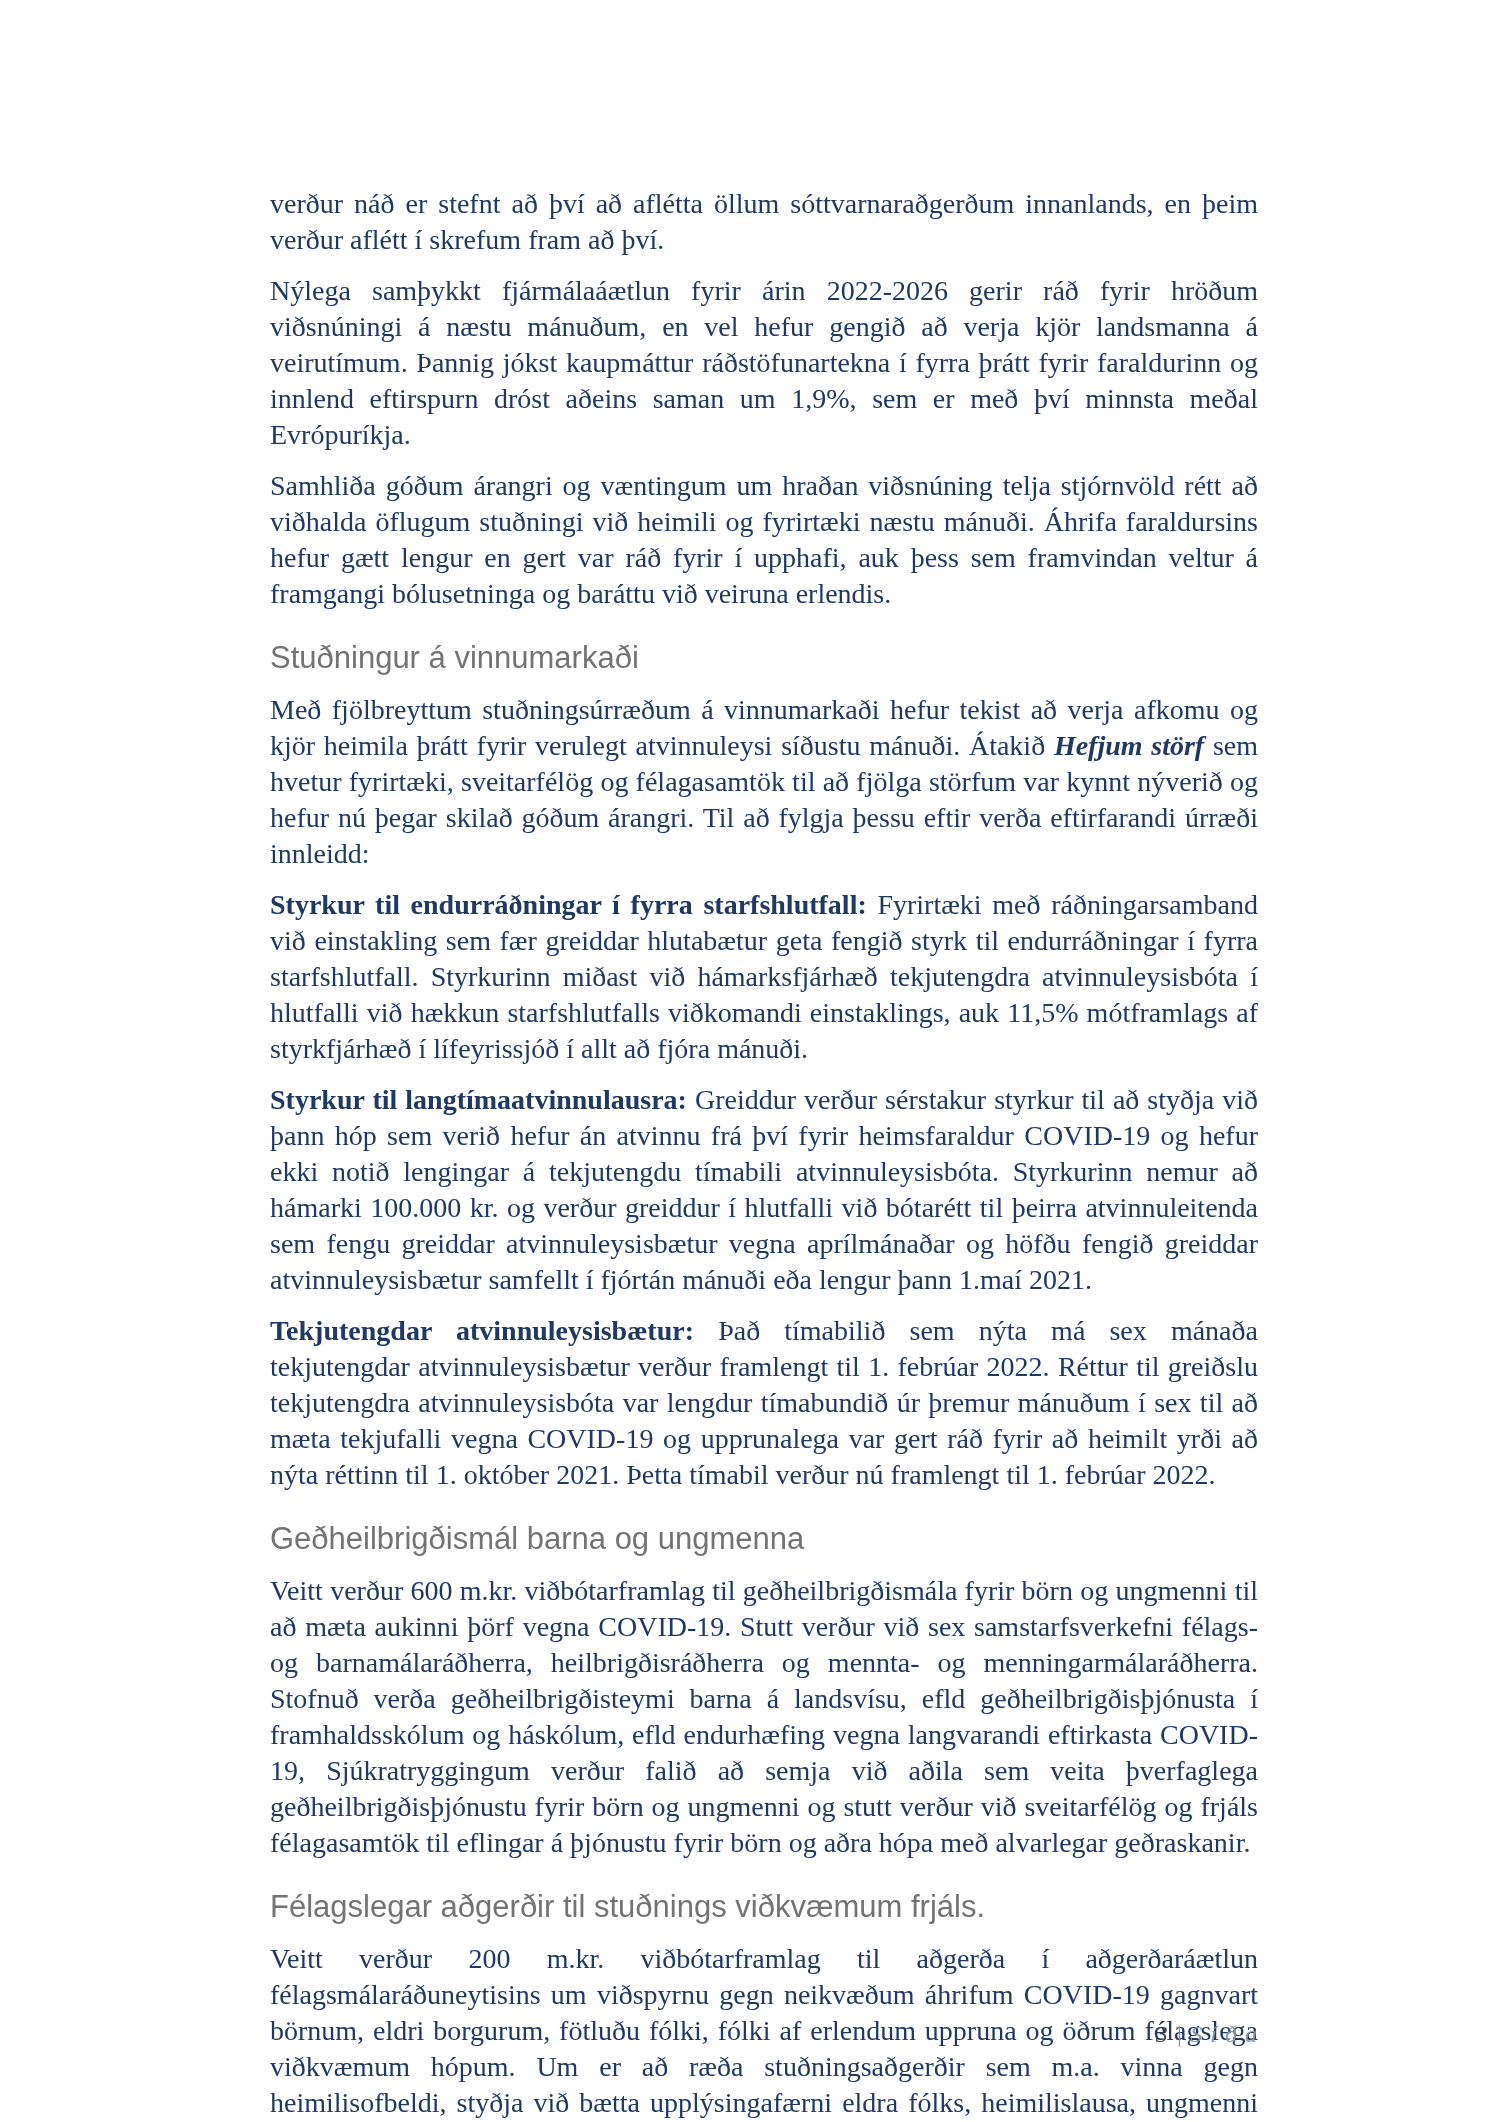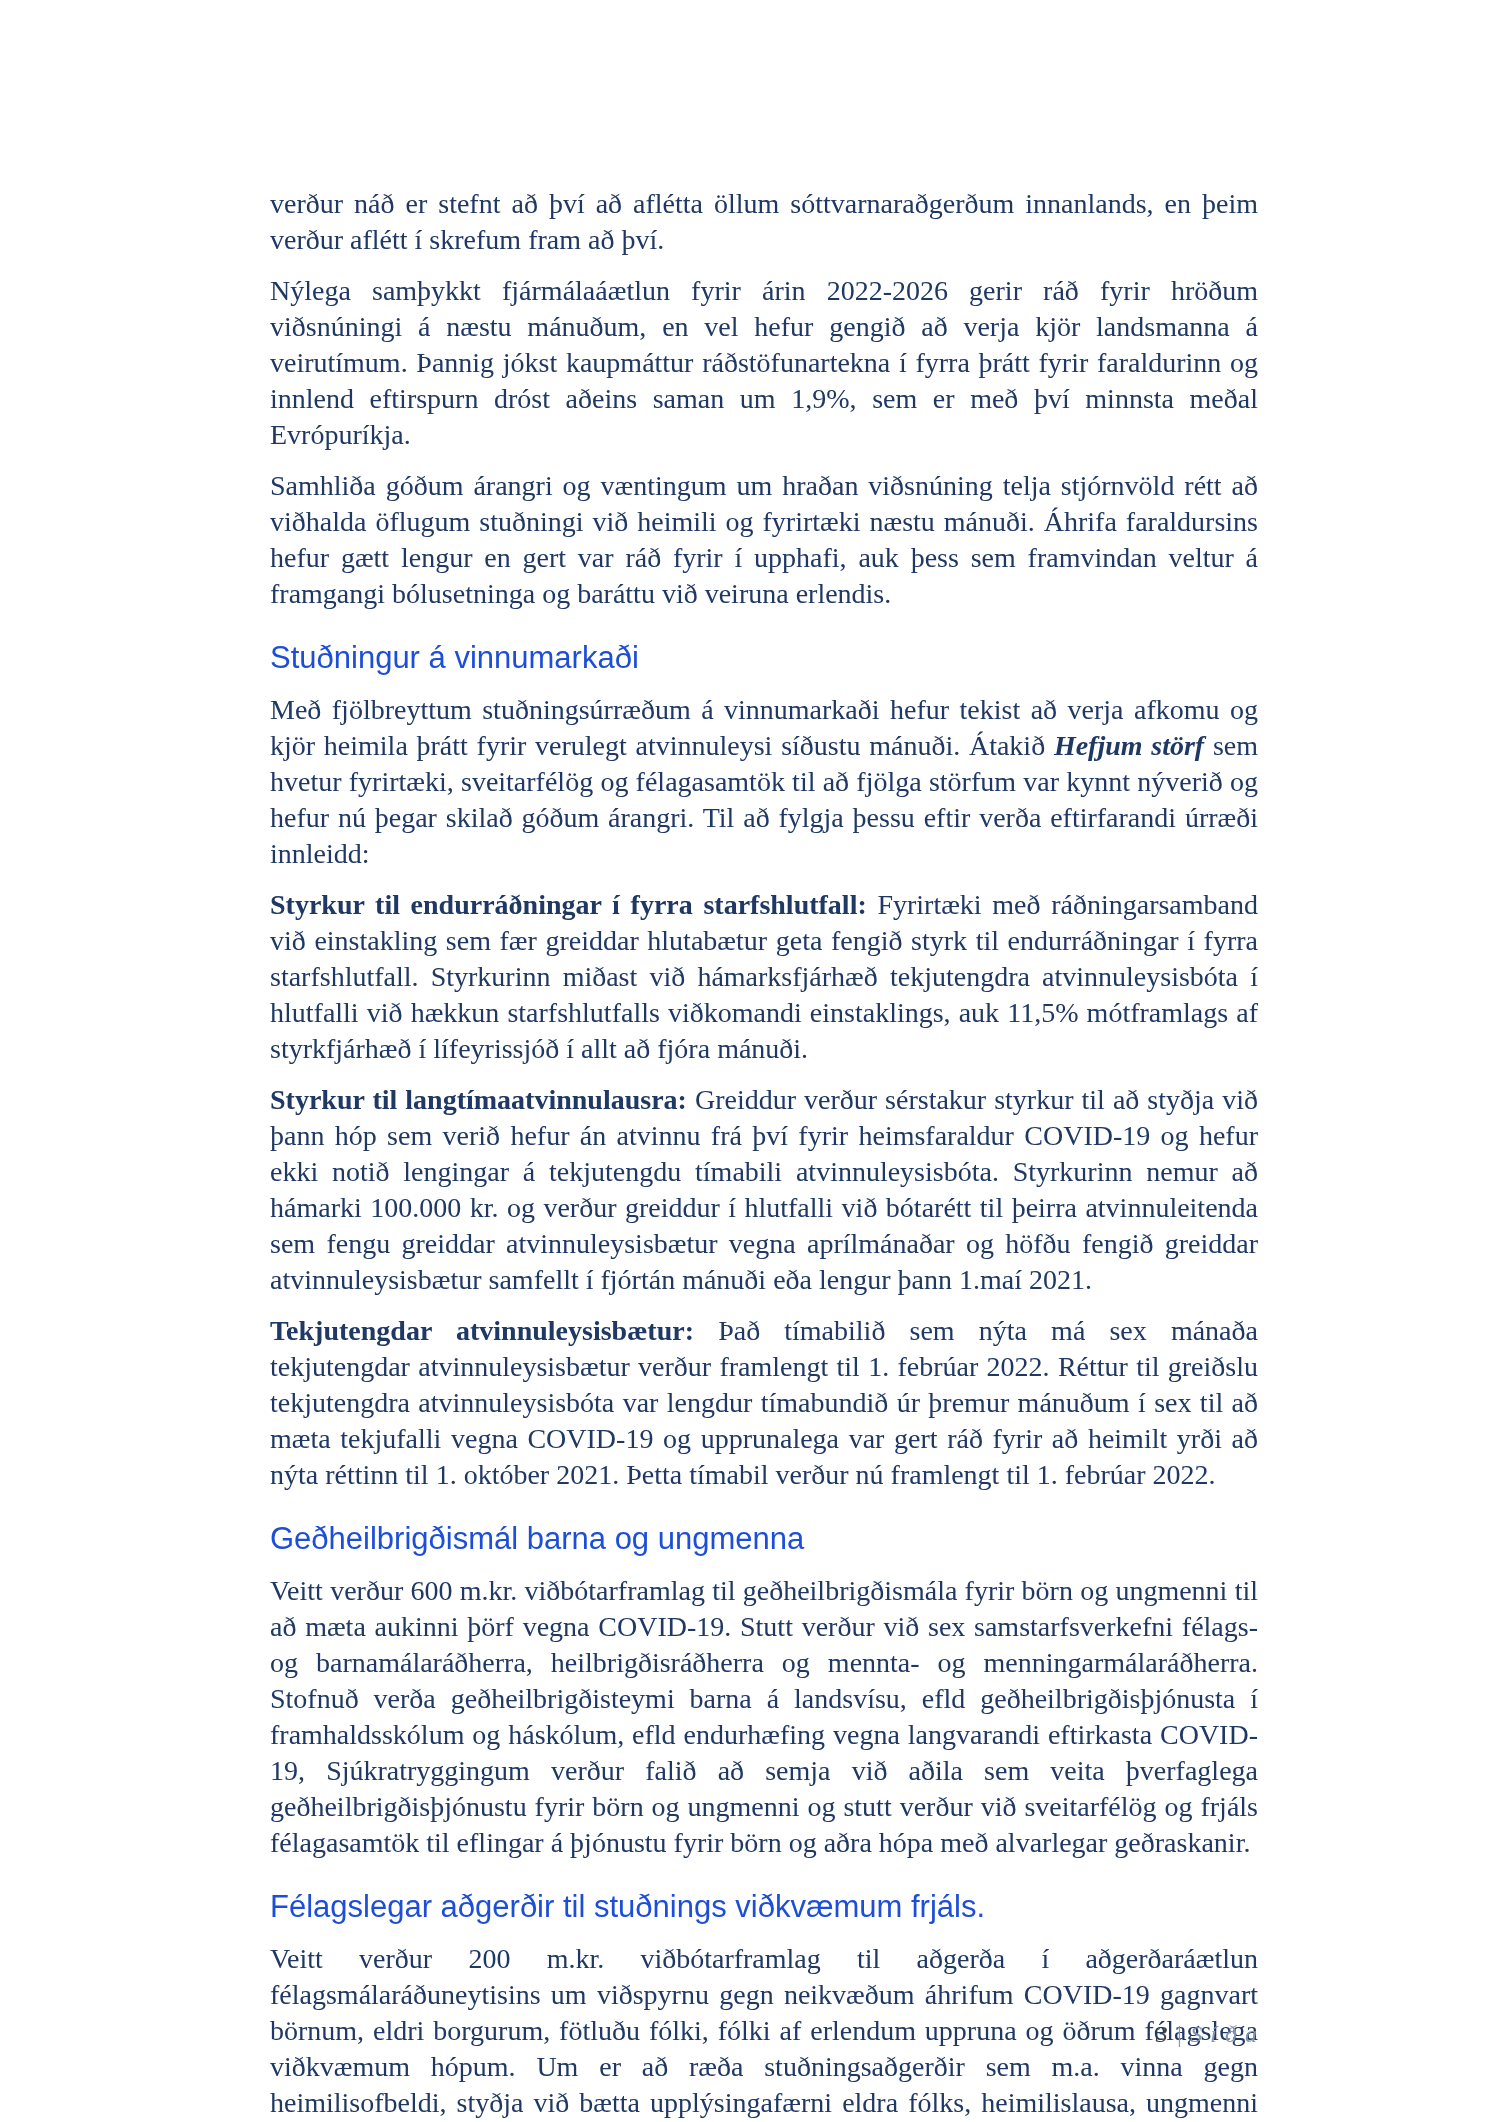--- a/index.html
+++ b/index.html
@@ -28,21 +28,21 @@
     hyphens: none;
   }
   p.body-para .lead {
     font-weight: bold;
   }
   h2.section-heading {
     font-family: "Liberation Sans", "DejaVu Sans", sans-serif;
     font-weight: 400;
     font-size: 31px;
     line-height: 40px;
-    color: #1d4ed8;
+    color: #737373;
     margin: 26px 0 14px 0;
   }
   em.campaign {
     font-weight: bold;
     font-style: italic;
   }
   .footer {
     position: absolute;
     right: 156px;
     bottom: 74px;

